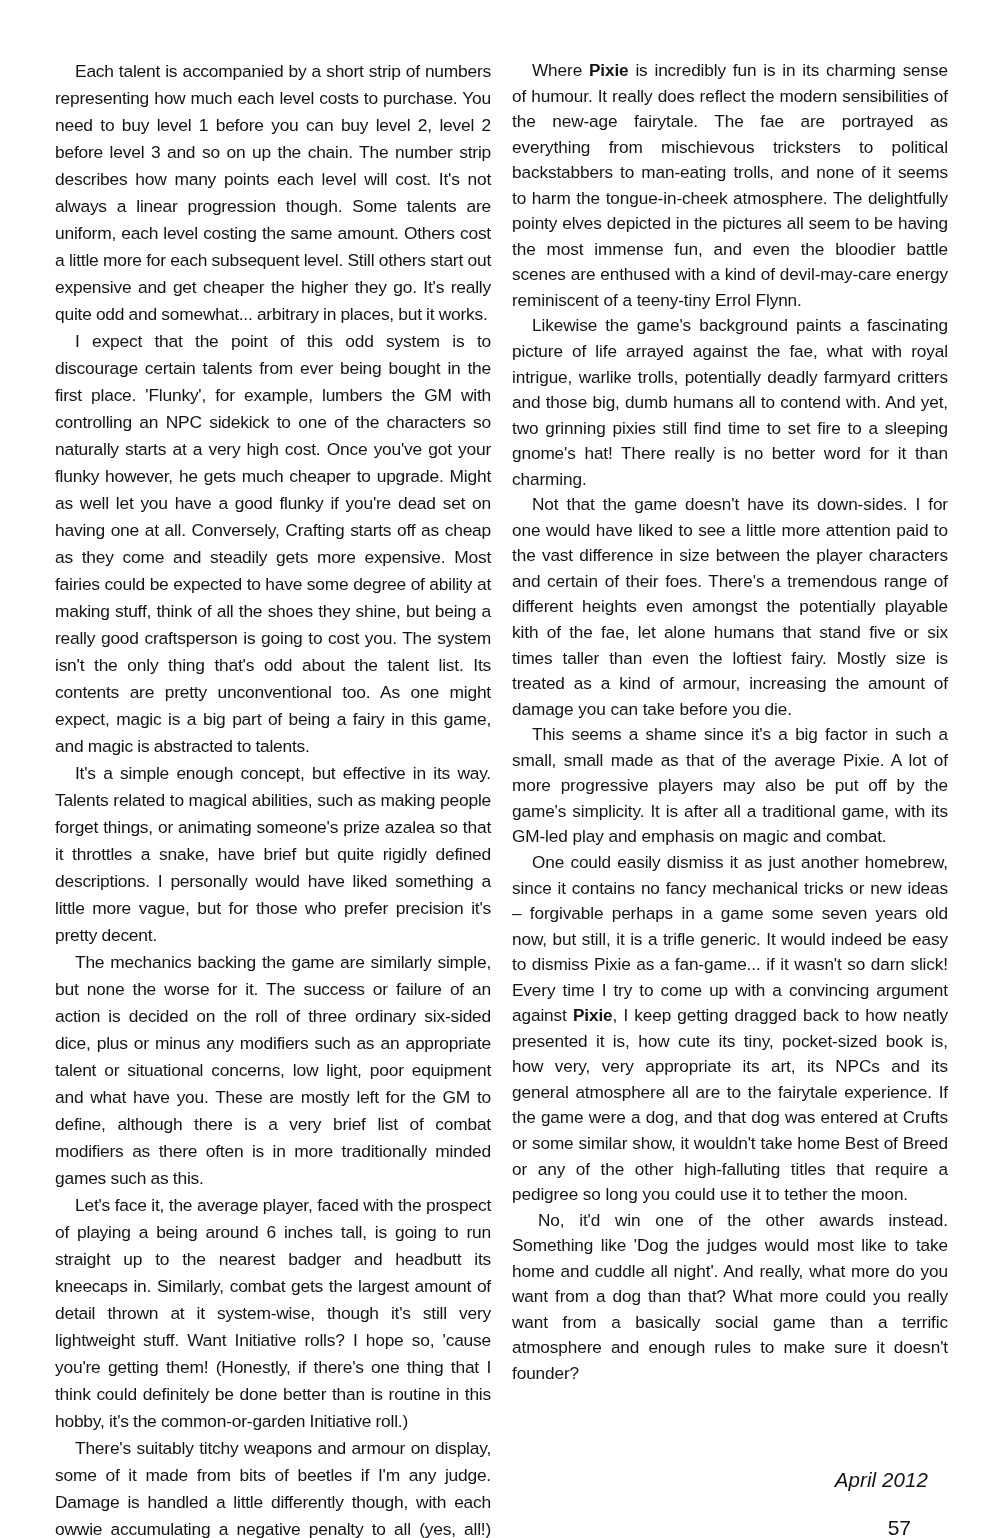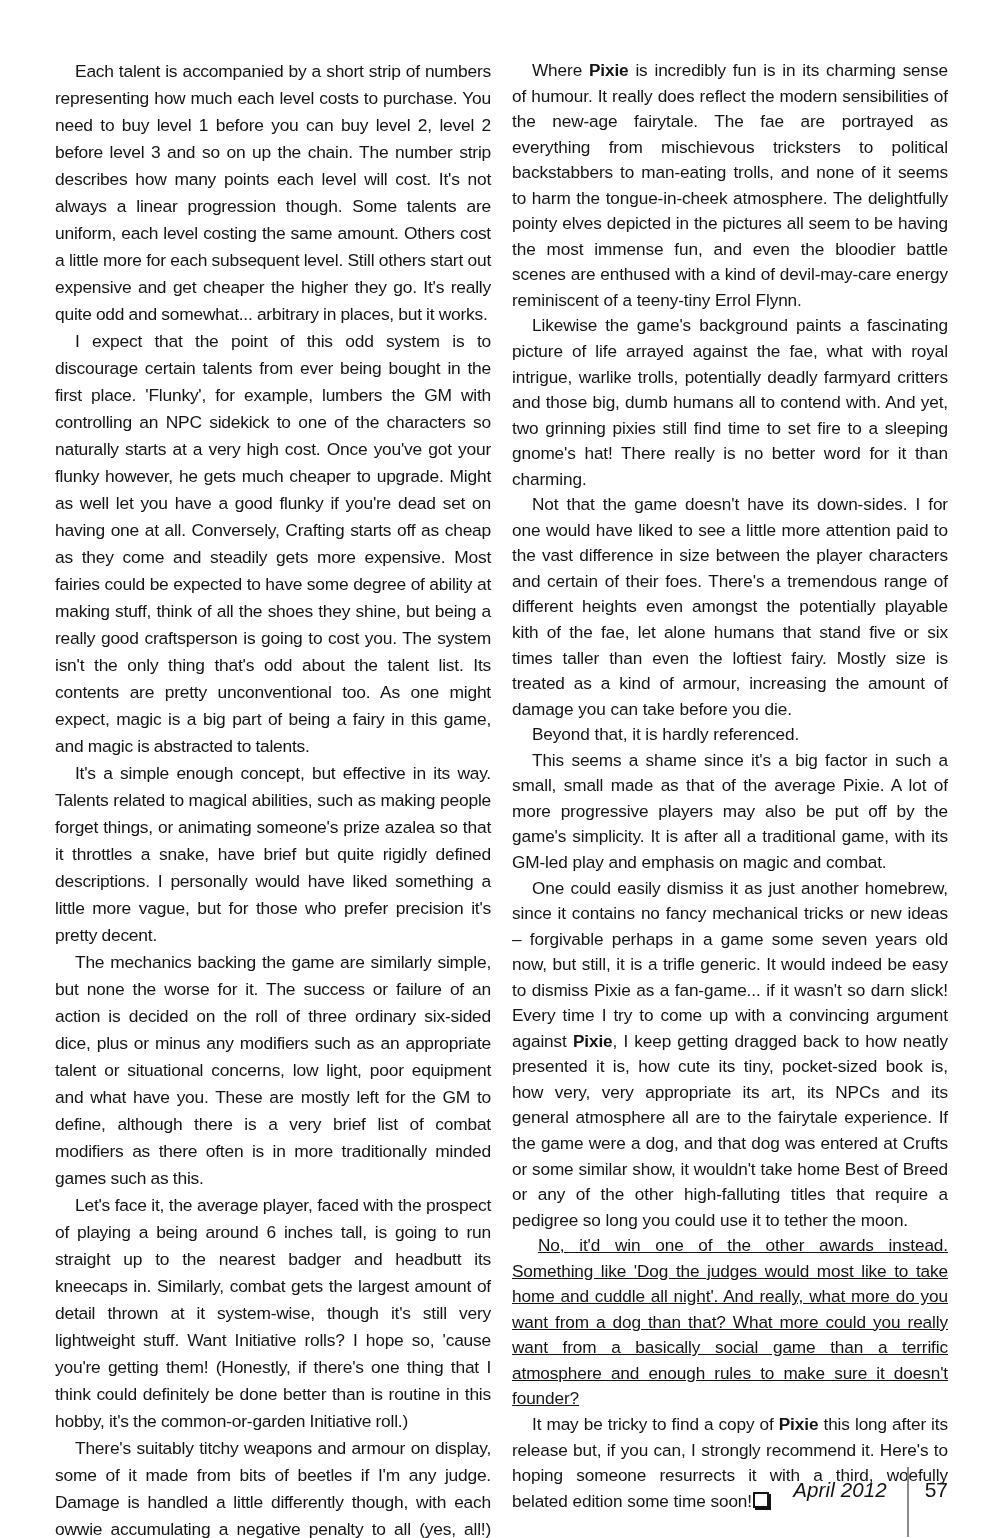--- a/index.html
+++ b/index.html
@@ -43,38 +43,39 @@
     word-spacing: -0.3px;
     -webkit-font-smoothing: antialiased;
   }
   .col-right p {
     font-size: 17.2px;
     letter-spacing: -0.1px;
     word-spacing: 0.1px;
   }
   .col p b { font-weight: 700; }
 
-  .col p.indent-wide { text-indent: 26px; text-decoration: underline; }
+  .col p.indent-wide { text-indent: 26px; }
 
   .endmark {
     display: inline-block;
     width: 12px;
     height: 12px;
     border: 2px solid #141414;
     background: #ffffff;
     vertical-align: -1px;
     margin-left: 1px;
     box-shadow: 2px 2px 0 0 #141414;
   }
 
   .footer {
     position: absolute;
     right: 46px;
     bottom: 26px;
     display: flex;
+    flex-direction: column;
     align-items: center;
     height: 44px;
   }
   .footer-date {
     font-size: 20.5px;
     font-style: italic;
     letter-spacing: 0.1px;
     color: #141414;
     padding-right: 20px;
     white-space: nowrap;
@@ -110,29 +111,27 @@
     </div>
 
     <div class="col col-right">
 
       <p><span>Where </span><b>Pixie</b><span> is incredibly fun is in its charming sense of humour. It really does reflect the modern sensibilities of the new-age fairytale. The fae are portrayed as everything from mischievous tricksters to political backstabbers to man-eating trolls, and none of it seems to harm the tongue-in-cheek atmosphere. The delightfully pointy elves depicted in the pictures all seem to be having the most immense fun, and even the bloodier battle scenes are enthused with a kind of devil-may-care energy reminiscent of a teeny-tiny Errol Flynn.</span></p>
 
       <p>Likewise the game's background paints a fascinating picture of life arrayed against the fae, what with royal intrigue, warlike trolls, potentially deadly farmyard critters and those big, dumb humans all to contend with. And yet, two grinning pixies still find time to set fire to a sleeping gnome's hat! There really is no better word for it than charming.</p>
 
       <p>Not that the game doesn't have its down-sides. I for one would have liked to see a little more attention paid to the vast difference in size between the player characters and certain of their foes. There's a tremendous range of different heights even amongst the potentially playable kith of the fae, let alone humans that stand five or six times taller than even the loftiest fairy. Mostly size is treated as a kind of armour, increasing the amount of damage you can take before you die.</p>
 
-      <p>Beyond that, it is hardly referenced.</p>
 
       <p>This seems a shame since it's a big factor in such a small, small made as that of the average Pixie. A lot of more progressive players may also be put off by the game's simplicity. It is after all a traditional game, with its GM-led play and emphasis on magic and combat.</p>
 
       <p><span>One could easily dismiss it as just another homebrew, since it contains no fancy mechanical tricks or new ideas – forgivable perhaps in a game some seven years old now, but still, it is a trifle generic. It would indeed be easy to dismiss Pixie as a fan-game... if it wasn't so darn slick! Every time I try to come up with a convincing argument against </span><b>Pixie</b><span>, I keep getting dragged back to how neatly presented it is, how cute its tiny, pocket-sized book is, how very, very appropriate its art, its NPCs and its general atmosphere all are to the fairytale experience. If the game were a dog, and that dog was entered at Crufts or some similar show, it wouldn't take home Best of Breed or any of the other high-falluting titles that require a pedigree so long you could use it to tether the moon.</span></p>
 
       <p class="indent-wide">No, it'd win one of the other awards instead. Something like 'Dog the judges would most like to take home and cuddle all night'. And really, what more do you want from a dog than that? What more could you really want from a basically social game than a terrific atmosphere and enough rules to make sure it doesn't founder?</p>
 
-      <p><span>It may be tricky to find a copy of </span><b>Pixie</b><span> this long after its release but, if you can, I strongly recommend it. Here's to hoping someone resurrects it with a third, woefully belated edition some time soon!</span><span class="endmark"></span></p>
 
     </div>
   </div>
 
   <div class="footer">
     <div class="footer-date">April 2012</div>
     <div class="footer-divider"></div>
     <div class="footer-pageno">57</div>
   </div>
 

